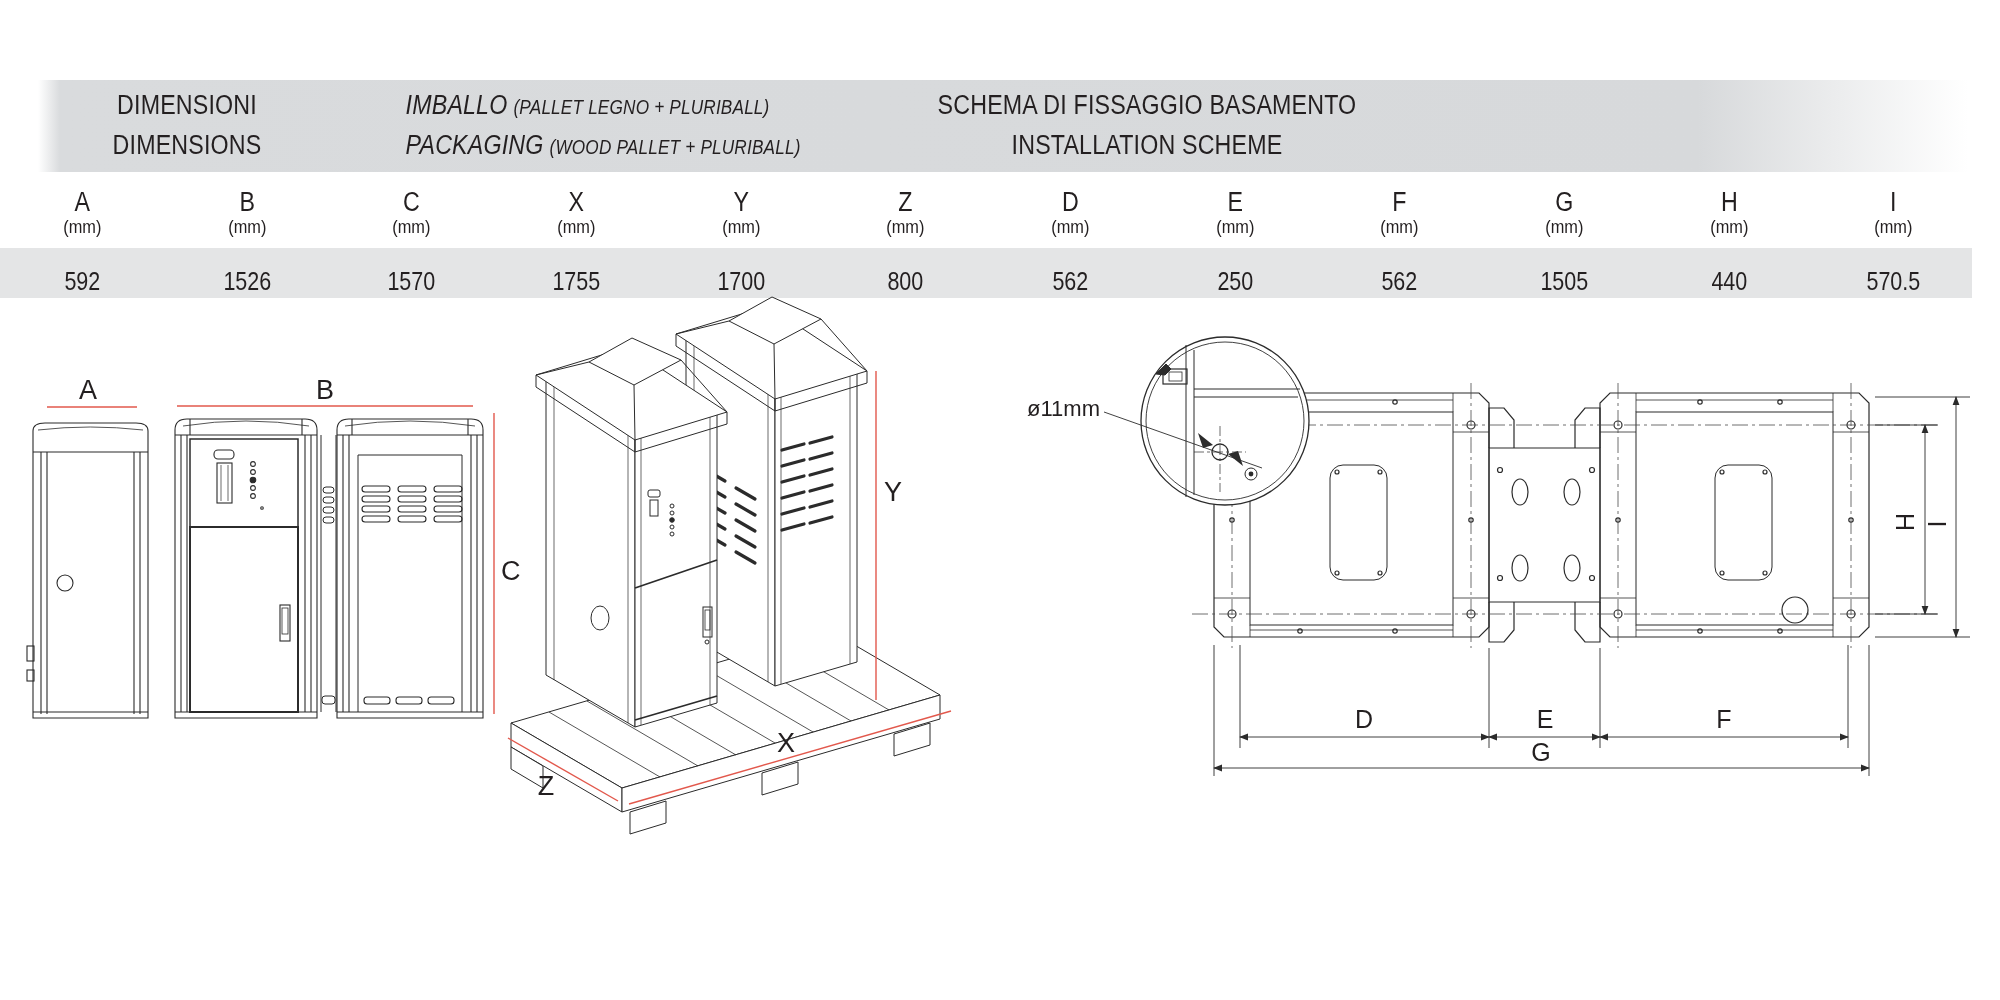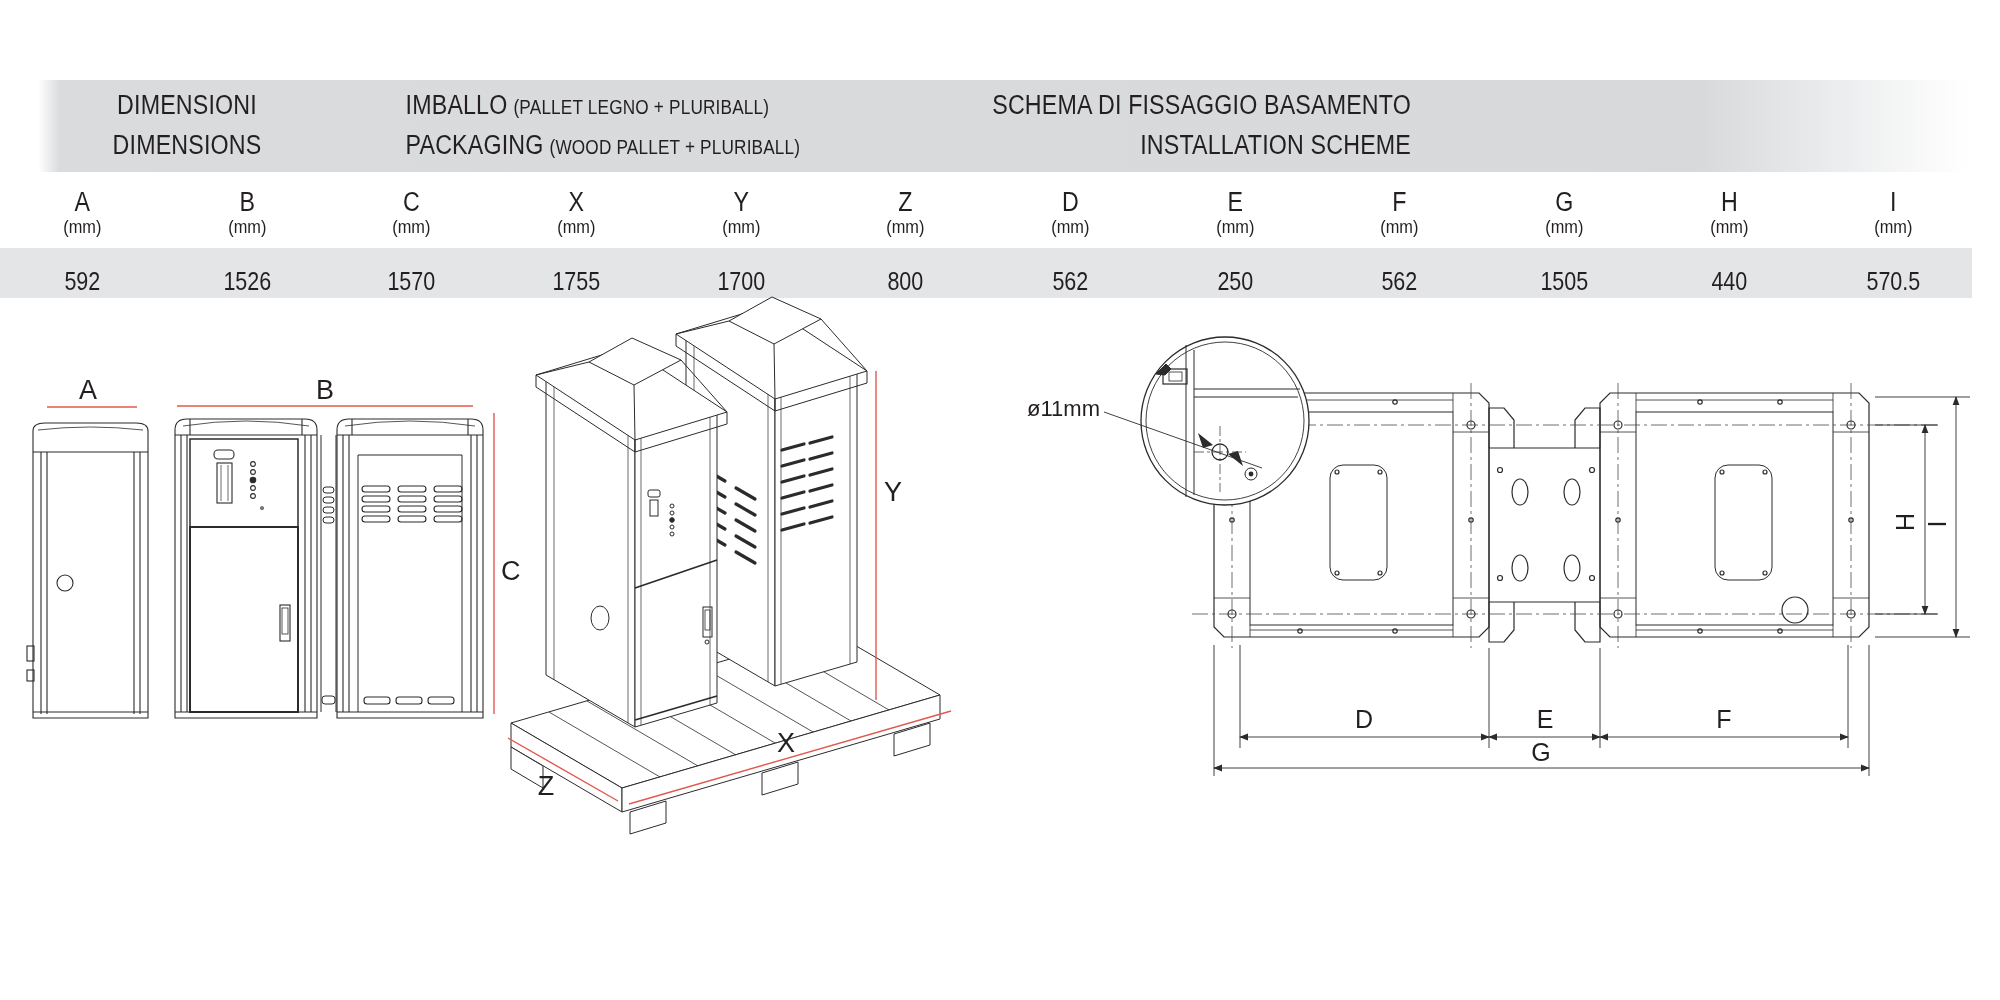--- a/index.html
+++ b/index.html
@@ -27,25 +27,25 @@
 <body>
 
 <div class="canvas">
 
   <div class="band"></div>
 
   <div class="title" style="left:0;width:380px;">
     <div class="t-line cxb"><span>DIMENSIONI</span><span class="note"></span></div>
     <div class="t-line cxb"><span>DIMENSIONS</span><span class="note"></span></div>
   </div>
-  <div class="title" style="left:378px;width:394px;">
+  <div class="title" style="left:378px;width:394px;font-style:italic;">
     <div class="t-line cxb"><span>IMBALLO</span><span class="note">(PALLET LEGNO + PLURIBALL)</span></div>
     <div class="t-line cxb"><span>PACKAGING</span><span class="note">(WOOD PALLET + PLURIBALL)</span></div>
   </div>
-  <div class="title" style="left:766px;width:700px;text-align:right;">
+  <div class="title" style="left:800px;width:700px;">
     <div class="t-line cxb"><span>SCHEMA DI FISSAGGIO BASAMENTO</span><span class="note"></span></div>
     <div class="t-line cxb"><span>INSTALLATION SCHEME</span><span class="note"></span></div>
   </div>
 
   <div class="grid hgrid">
     <div class="cell">
         <div class="letter cxb">A</div>
         <div class="unit cxb">(mm)</div>
       </div>
     <div class="cell">

